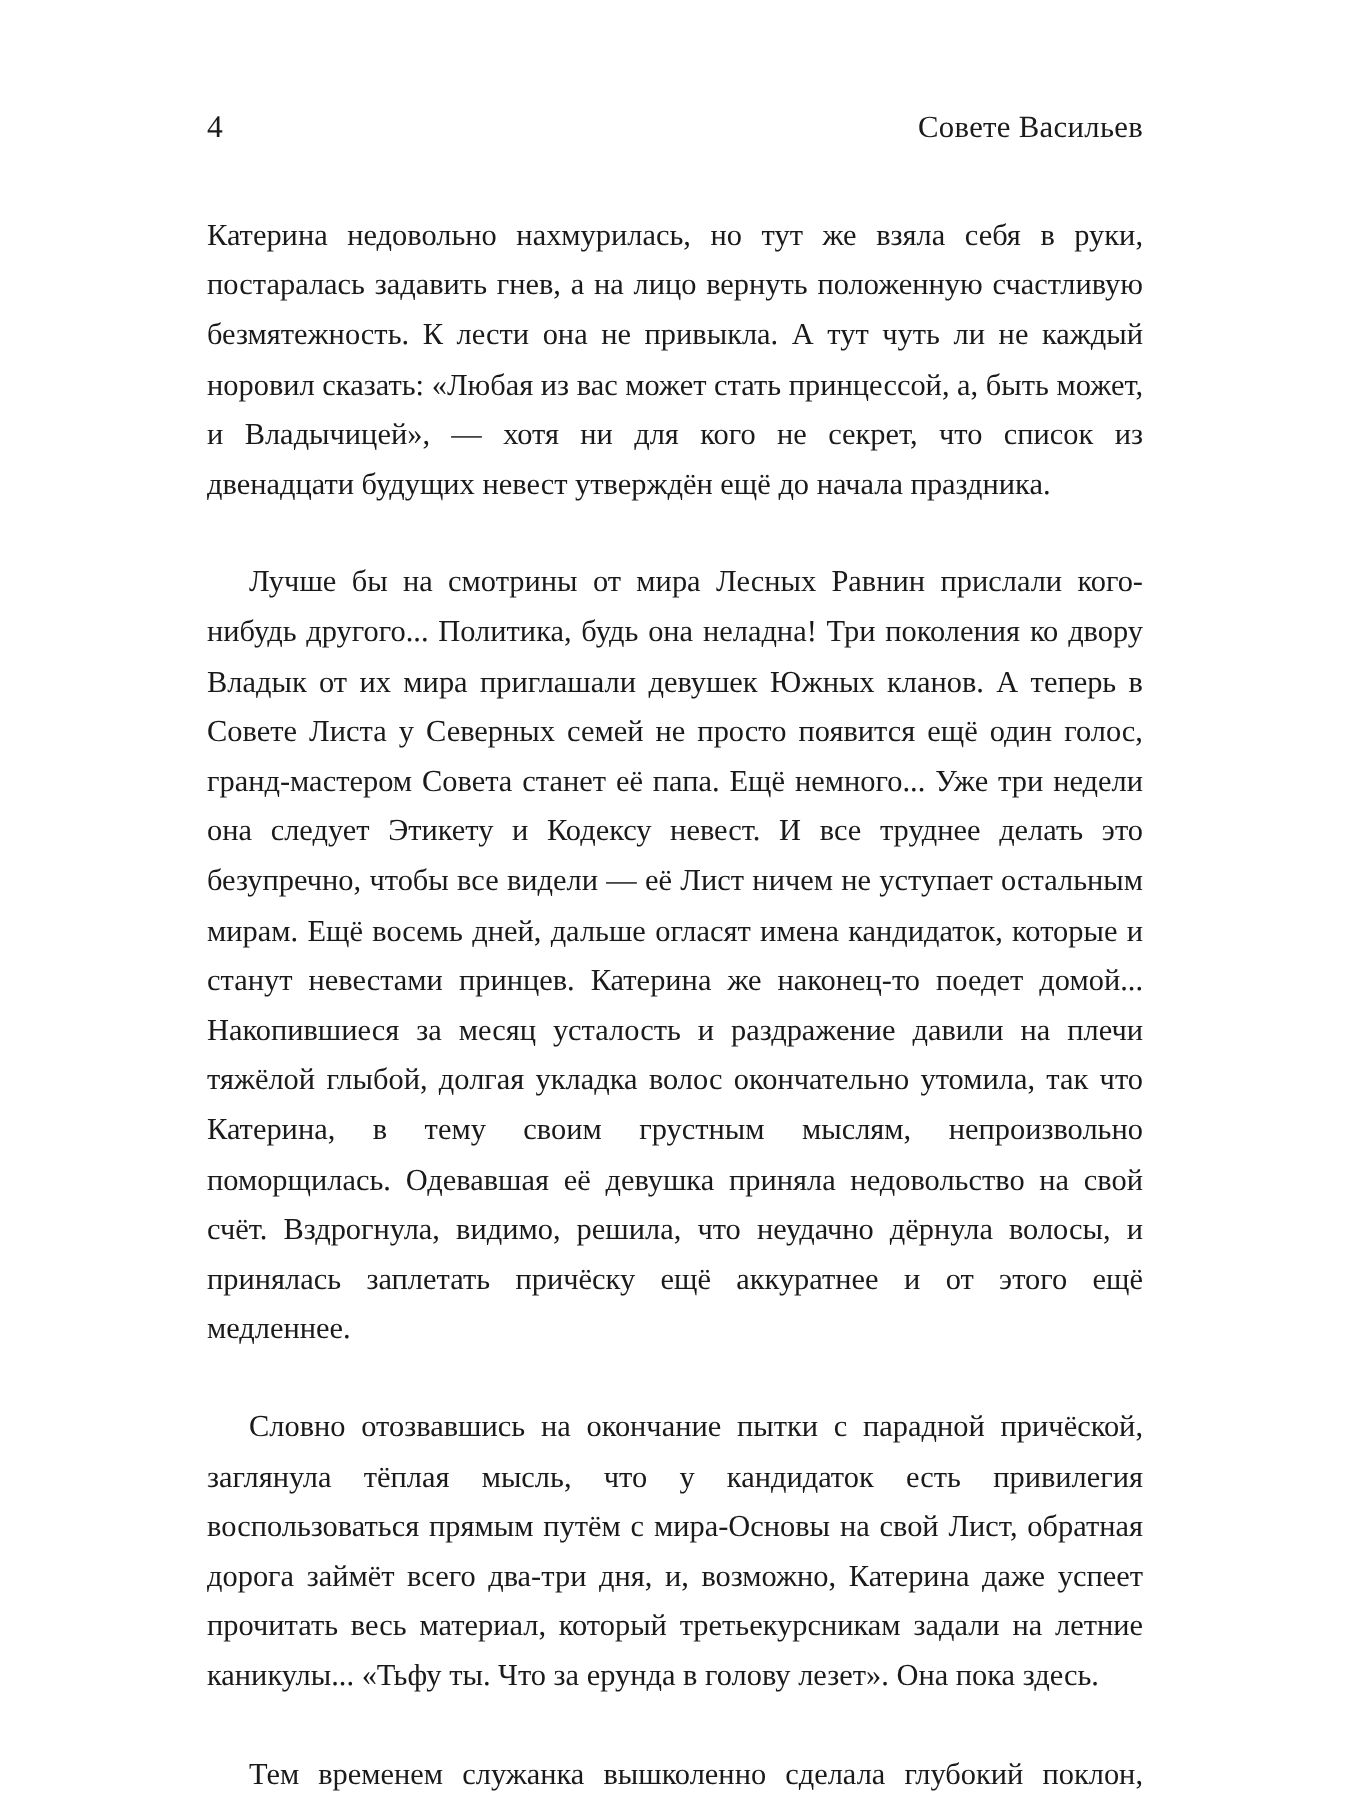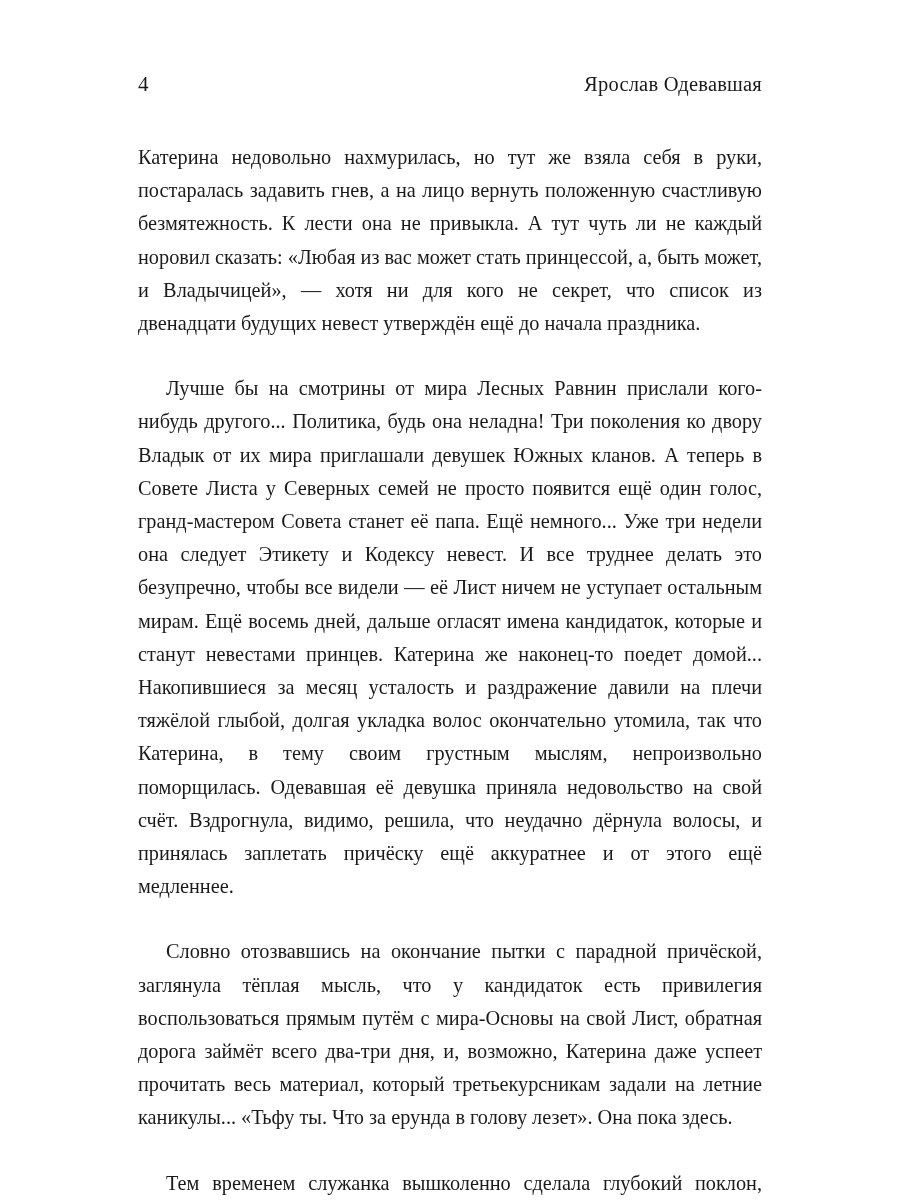--- a/index.html
+++ b/index.html
@@ -53,21 +53,21 @@
     text-indent: 0;
   }
 </style>
 </head>
 <body>
 
 <div class="page">
 
   <div class="running-head">
     <span class="folio">4</span>
-    <span class="author-name">Ярослав Одевавшая</span>
+    <span class="author-name">Совете Васильев</span>
   </div>
 
   <div class="body-text">
     <p class="noindent">Катерина недовольно нахмурилась, но тут же взяла себя в руки, постаралась задавить гнев, а на лицо вернуть положенную счастливую безмятежность. К лести она не привыкла. А тут чуть ли не каждый норовил сказать: «Любая из вас может стать принцессой, а, быть может, и Владычицей», — хотя ни для кого не секрет, что список из двенадцати будущих невест утверждён ещё до начала праздника.</p>
     <p class="indent">Лучше бы на смотрины от мира Лесных Равнин прислали кого-нибудь другого... Политика, будь она неладна! Три поколения ко двору Владык от их мира приглашали девушек Южных кланов. А теперь в Совете Листа у Северных семей не просто появится ещё один голос, гранд-мастером Совета станет её папа. Ещё немного... Уже три недели она следует Этикету и Кодексу невест. И все труднее делать это безупречно, чтобы все видели — её Лист ничем не уступает остальным мирам. Ещё восемь дней, дальше огласят имена кандидаток, которые и станут невестами принцев. Катерина же наконец-то поедет домой... Накопившиеся за месяц усталость и раздражение давили на плечи тяжёлой глыбой, долгая укладка волос окончательно утомила, так что Катерина, в тему своим грустным мыслям, непроизвольно поморщилась. Одевавшая её девушка приняла недовольство на свой счёт. Вздрогнула, видимо, решила, что неудачно дёрнула волосы, и принялась заплетать причёску ещё аккуратнее и от этого ещё медленнее.</p>
     <p class="indent">Словно отозвавшись на окончание пытки с парадной причёской, заглянула тёплая мысль, что у кандидаток есть привилегия воспользоваться прямым путём с мира-Основы на свой Лист, обратная дорога займёт всего два-три дня, и, возможно, Катерина даже успеет прочитать весь материал, который третьекурсникам задали на летние каникулы... «Тьфу ты. Что за ерунда в голову лезет». Она пока здесь.</p>
     <p class="indent">Тем временем служанка вышколенно сделала глубокий поклон, вопросительно посмотрела на госпожу — но та за-</p>
   </div>
 
 </div>

